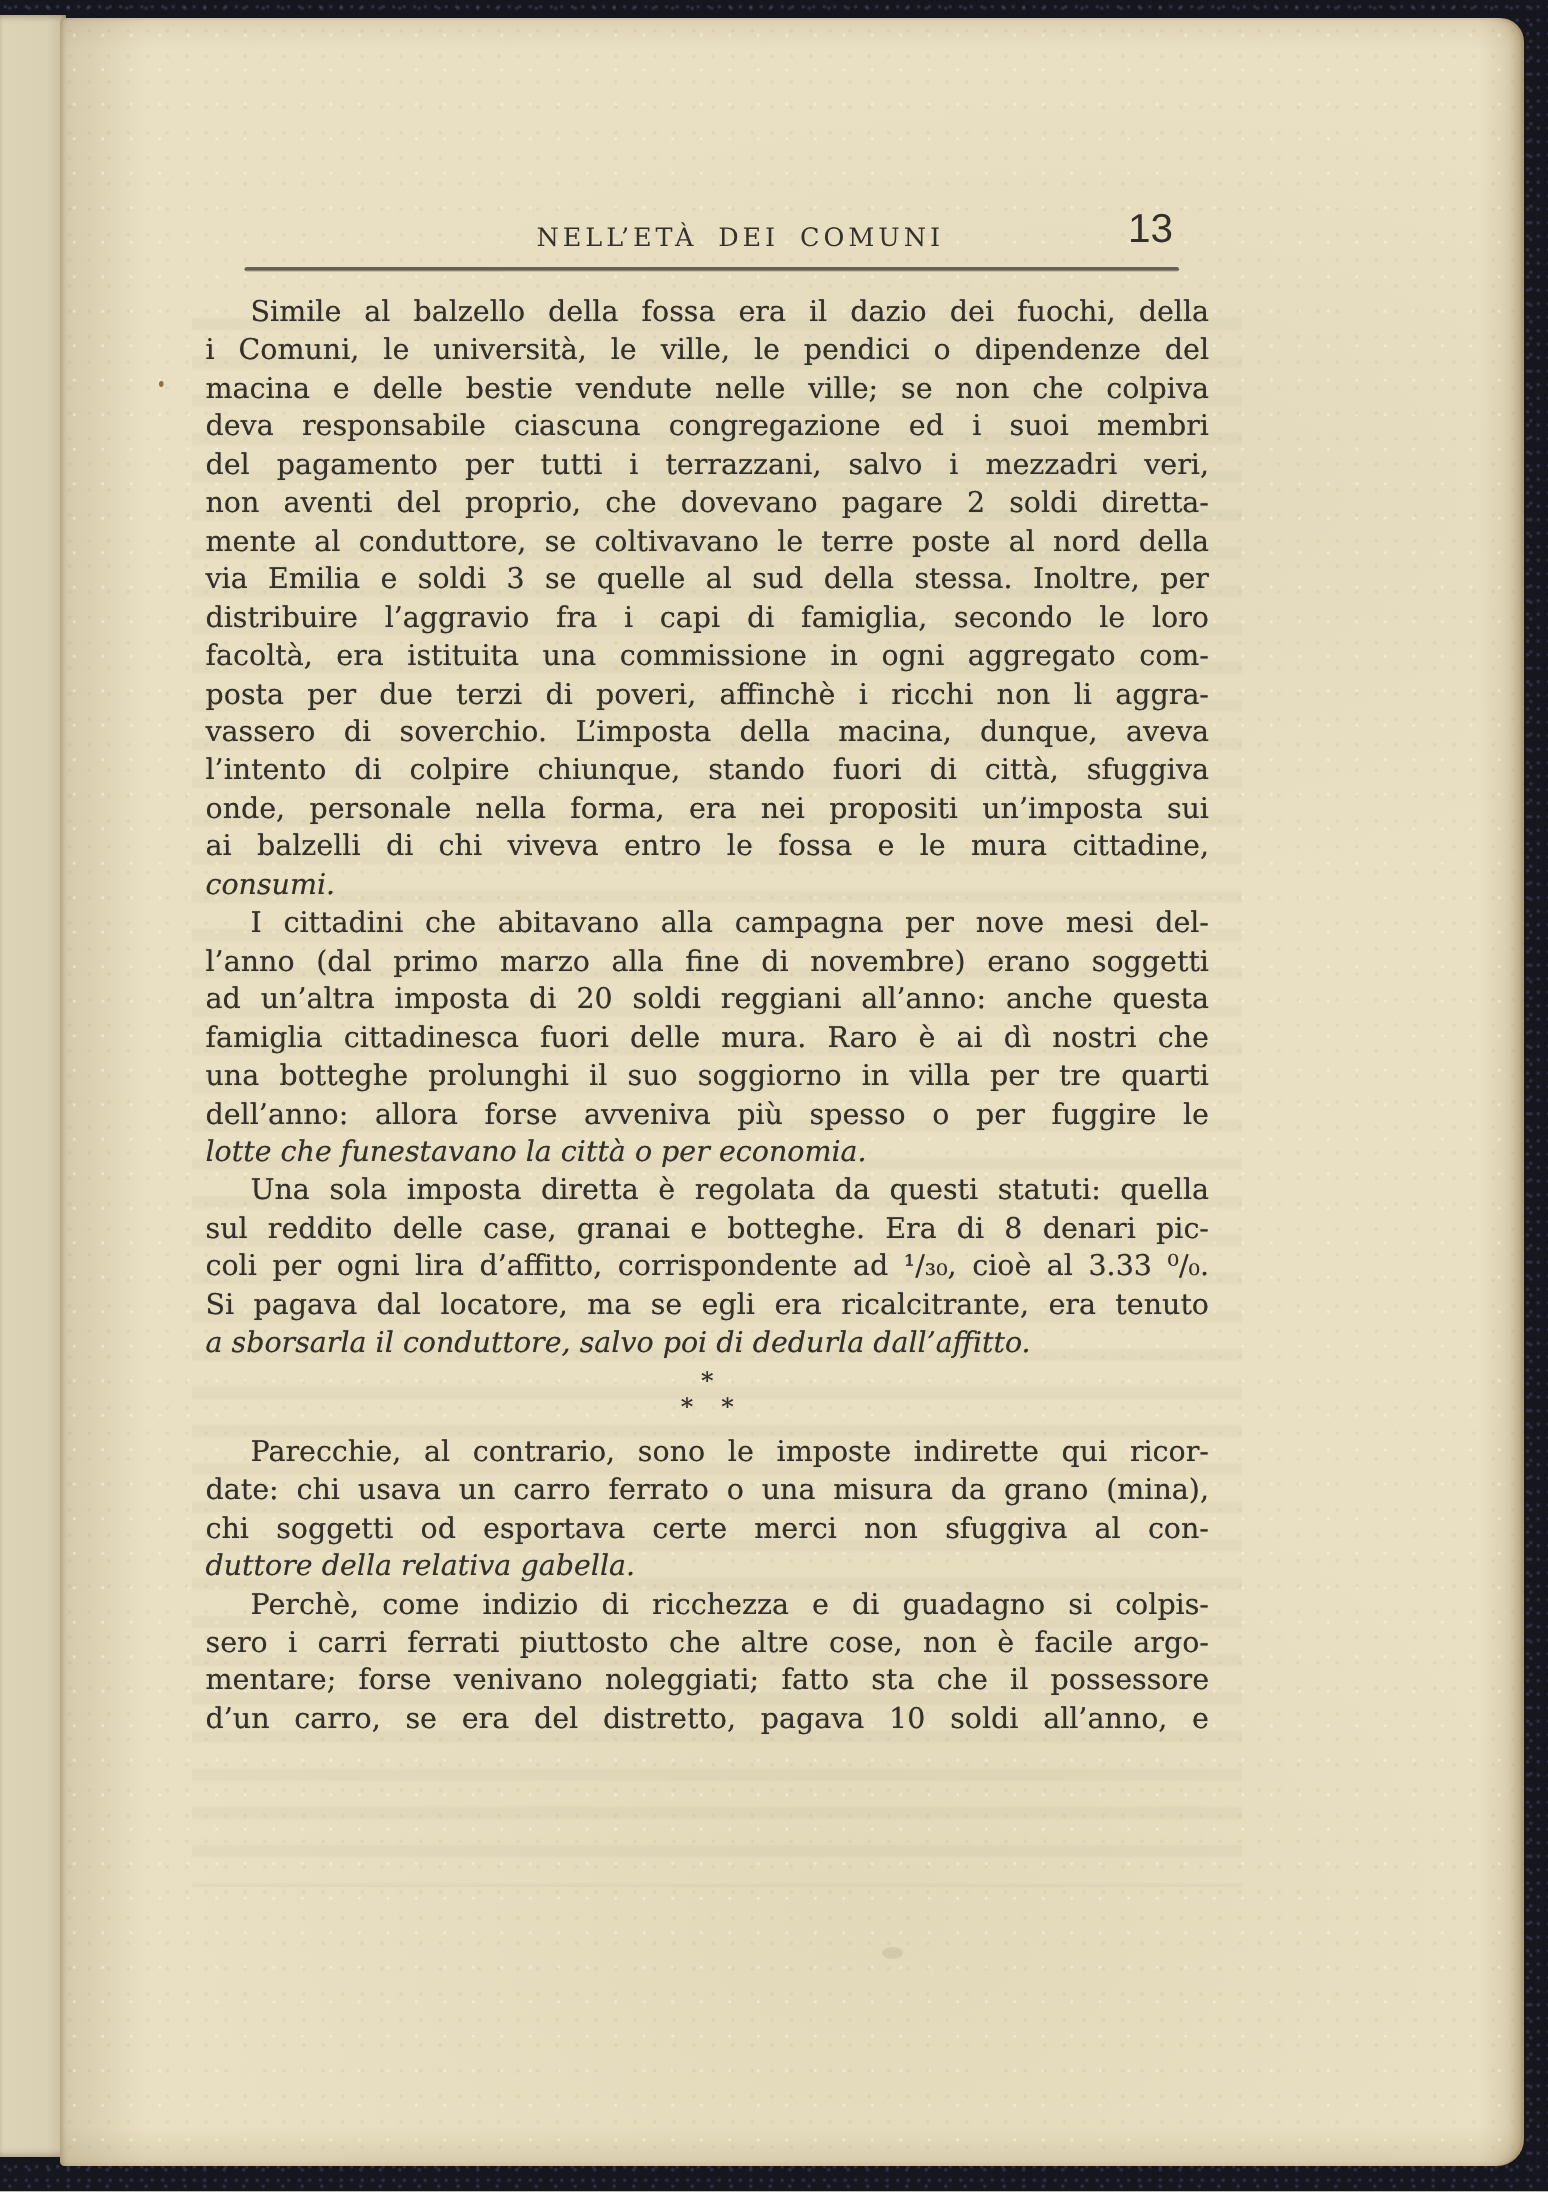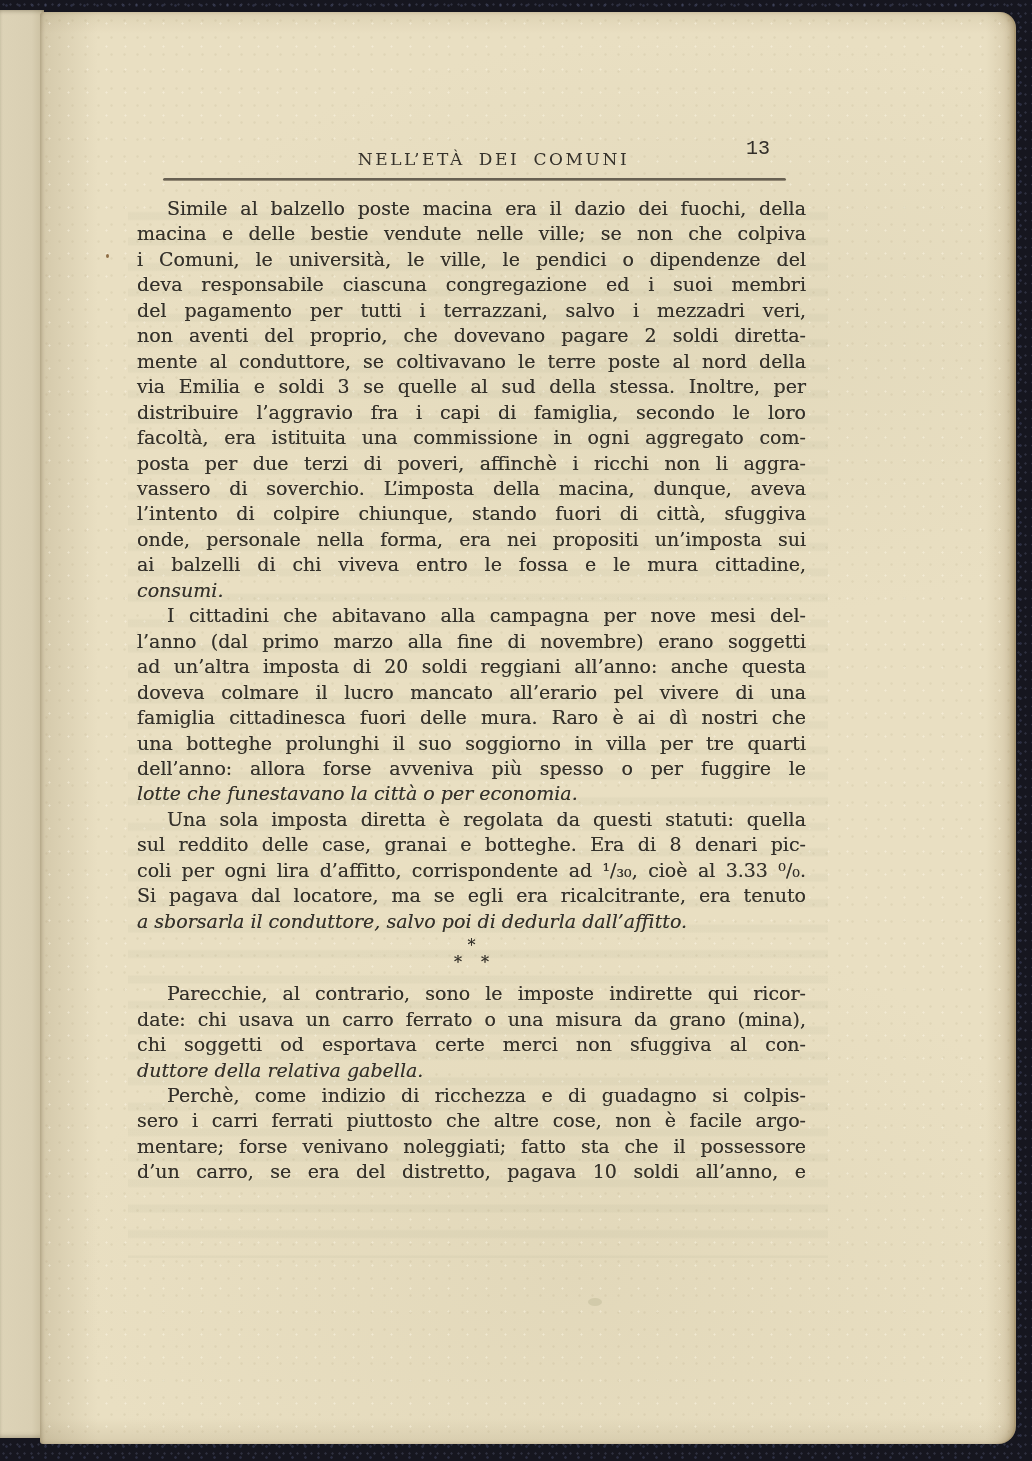--- a/index.html
+++ b/index.html
@@ -86,23 +86,23 @@
     text-align: center;
     transform: translateX(22px);
     font-family: "DejaVu Serif", "Liberation Serif", serif;
     font-size: 17px;
     letter-spacing: 2.6px;
     word-spacing: 6px;
     padding-top: 3px;
   }
   .page-number {
     position: absolute;
-    right: 36px; top: -7px;
-    font-family: Liberation Mono, monospace;
-    font-size: 20px;
+    right: 24px; top: -7px;
+    font-family: Liberation Sans, sans-serif;
+    font-size: 27px;
     line-height: 1;
     color: #332f29;
   }
 
   .header-rule {
     position: absolute;
     left: 123px; top: 166px;
     width: 623px; height: 3px;
     background: linear-gradient(180deg, #676052 0 55%, #aca188 100%);
     border-radius: 2px;
@@ -151,42 +151,41 @@
 
     <div class="page-header">
       <span class="running-title">NELL’ETÀ DEI COMUNI</span>
       <span class="page-number">13</span>
     </div>
 
     <div class="header-rule"></div>
 
     <div class="page-body">
         <div class="para">
-          <div class="line first-line">Simile al balzello poste macina era il dazio dei fuochi, della</div>
+          <div class="line first-line">Simile al balzello della fossa era il dazio dei fuochi, della</div>
+          <div class="line">i Comuni, le università, le ville, le pendici o dipendenze del</div>
           <div class="line">macina e delle bestie vendute nelle ville; se non che colpiva</div>
-          <div class="line">i Comuni, le università, le ville, le pendici o dipendenze del</div>
           <div class="line">deva responsabile ciascuna congregazione ed i suoi membri</div>
           <div class="line">del pagamento per tutti i terrazzani, salvo i mezzadri veri,</div>
           <div class="line">non aventi del proprio, che dovevano pagare 2 soldi diretta-</div>
           <div class="line">mente al conduttore, se coltivavano le terre poste al nord della</div>
           <div class="line">via Emilia e soldi 3 se quelle al sud della stessa. Inoltre, per</div>
           <div class="line">distribuire l’aggravio fra i capi di famiglia, secondo le loro</div>
           <div class="line">facoltà, era istituita una commissione in ogni aggregato com-</div>
           <div class="line">posta per due terzi di poveri, affinchè i ricchi non li aggra-</div>
           <div class="line">vassero di soverchio. L’imposta della macina, dunque, aveva</div>
           <div class="line">l’intento di colpire chiunque, stando fuori di città, sfuggiva</div>
           <div class="line">onde, personale nella forma, era nei propositi un’imposta sui</div>
           <div class="line">ai balzelli di chi viveva entro le fossa e le mura cittadine,</div>
           <div class="line last-line">consumi.</div>
         </div>
         <div class="para">
           <div class="line first-line">I cittadini che abitavano alla campagna per nove mesi del-</div>
           <div class="line">l’anno (dal primo marzo alla fine di novembre) erano soggetti</div>
           <div class="line">ad un’altra imposta di 20 soldi reggiani all’anno: anche questa</div>
-          <div class="line">doveva colmare il lucro mancato all’erario pel vivere di una</div>
           <div class="line">famiglia cittadinesca fuori delle mura. Raro è ai dì nostri che</div>
           <div class="line">una botteghe prolunghi il suo soggiorno in villa per tre quarti</div>
           <div class="line">dell’anno: allora forse avveniva più spesso o per fuggire le</div>
           <div class="line last-line">lotte che funestavano la città o per economia.</div>
         </div>
         <div class="para">
           <div class="line first-line">Una sola imposta diretta è regolata da questi statuti: quella</div>
           <div class="line">sul reddito delle case, granai e botteghe. Era di 8 denari pic-</div>
           <div class="line">coli per ogni lira d’affitto, corrispondente ad ¹/₃₀, cioè al 3.33 ⁰/₀.</div>
           <div class="line">Si pagava dal locatore, ma se egli era ricalcitrante, era tenuto</div>

